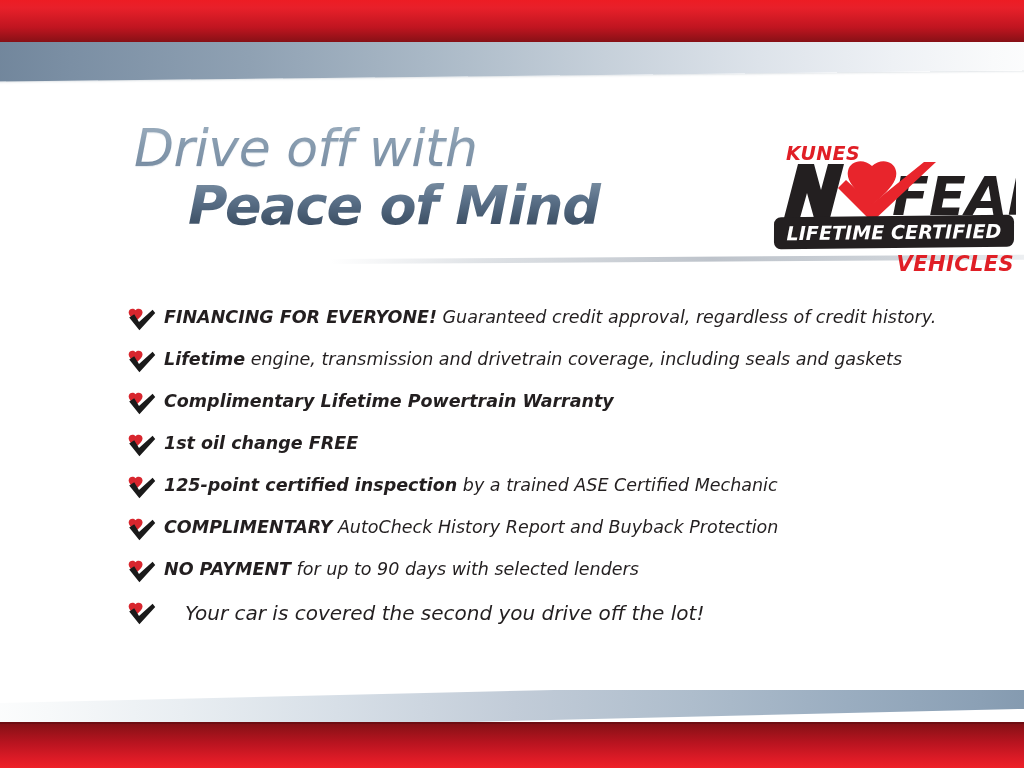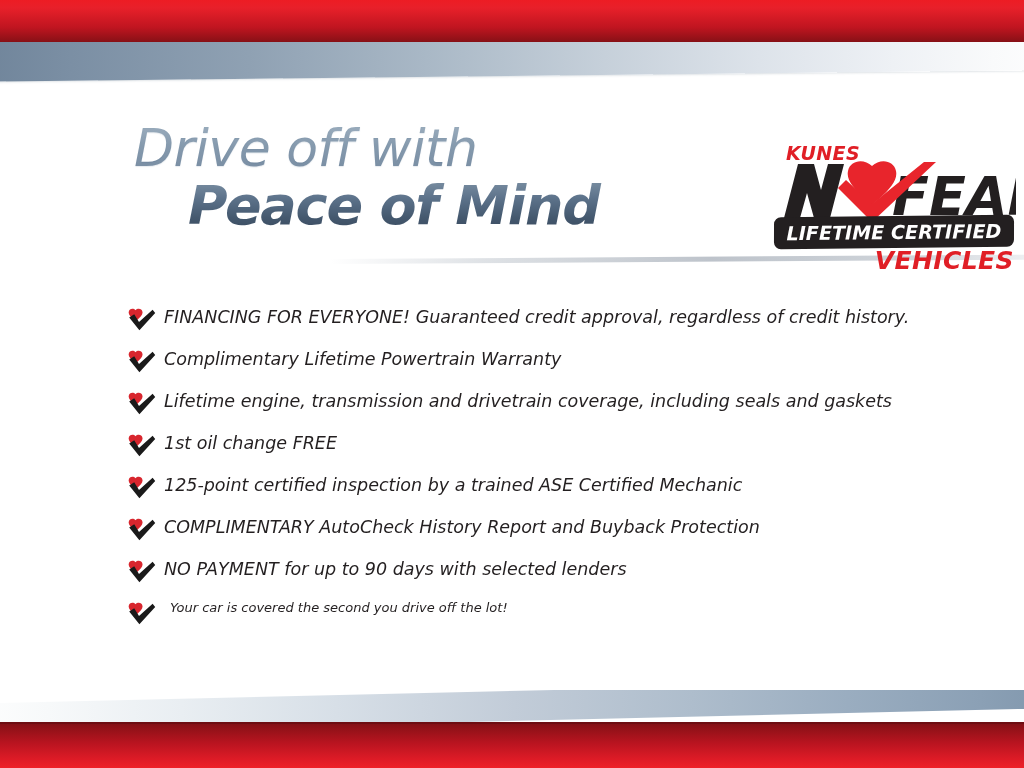--- a/index.html
+++ b/index.html
@@ -201,23 +201,23 @@
     font-size: 19px;
     font-weight: 700;
     font-style: italic;
     letter-spacing: 0.1px;
     color: #ffffff;
     white-space: nowrap;
   }
   .logo-vehicles {
     position: absolute;
     right: 4px;
-    top: 104px;
-    font-family: "DejaVu Sans", sans-serif;
-    font-size: 25px;
+    top: 110px;
+    font-family: "DejaVu Sans", sans-serif;
+    font-size: 21px;
     font-weight: 700;
     font-style: italic;
     letter-spacing: 0.4px;
     color: #e01f26;
     text-align: right;
   }
 
   
   .benefits {
     position: absolute;
@@ -243,33 +243,33 @@
   }
 
   .benefit-text {
     font-family: "DejaVu Sans", sans-serif;
     font-size: 17.5px;
     font-style: italic;
     color: #231f20;
     line-height: 1.28;
     white-space: nowrap;
   }
-  .benefit-text .b { font-weight: 400; }
+  .benefit-text .b { font-weight: 700; }
   .benefit-text .n { font-weight: 400; }
   .benefit-text .sep { font-weight: 700; color: #8d9196; padding: 0 2px; }
 
   .benefit-sub {
     font-family: "DejaVu Sans", sans-serif;
-    font-size: 13px;
+    font-size: 20px;
     font-style: italic;
     font-weight: 400;
     color: #231f20;
     line-height: 1.3;
     margin-top: 3px;
-    margin-left: 6px;
+    margin-left: 21px;
     white-space: nowrap;
   }
 </style>
 </head>
 <body>
 
 <div class="ad-canvas">
 
   <div class="band-top-red"></div>
   <div class="band-top-slate-wrap">
@@ -317,29 +317,29 @@
         <path d="M1.2 9.5 L6.2 6.2 L11.0 14.0 L24.6 1.8 L27.2 5.0 L11.4 22.2 Z" fill="#1a1a1a"></path>
       </svg>
       <div class="benefit-text"><span class="b">FINANCING FOR EVERYONE!</span><span class="n"> Guaranteed credit approval, regardless of credit history.</span></div>
     </div>
 
     <div class="benefit-row">
       <svg class="check-icon" viewBox="0 0 28 24">
         <path d="M7.5 2.2 C5.3 -0.2 1.2 0.6 0.7 3.9 C0.3 6.6 2.6 9.0 5.6 11.6 L7.6 13.4 L9.6 11.6 C12.6 9.0 14.9 6.6 14.5 3.9 C14.0 0.6 9.8 -0.2 7.5 2.2 Z" fill="#d8262e"></path>
         <path d="M1.2 9.5 L6.2 6.2 L11.0 14.0 L24.6 1.8 L27.2 5.0 L11.4 22.2 Z" fill="#1a1a1a"></path>
       </svg>
+      <div class="benefit-text"><span class="b">Lifetime</span><span class="n"> engine, transmission and drivetrain coverage, including seals and gaskets</span></div>
+    </div>
+
+    <div class="benefit-row">
+      <svg class="check-icon" viewBox="0 0 28 24">
+        <path d="M7.5 2.2 C5.3 -0.2 1.2 0.6 0.7 3.9 C0.3 6.6 2.6 9.0 5.6 11.6 L7.6 13.4 L9.6 11.6 C12.6 9.0 14.9 6.6 14.5 3.9 C14.0 0.6 9.8 -0.2 7.5 2.2 Z" fill="#d8262e"></path>
+        <path d="M1.2 9.5 L6.2 6.2 L11.0 14.0 L24.6 1.8 L27.2 5.0 L11.4 22.2 Z" fill="#1a1a1a"></path>
+      </svg>
       <div class="benefit-text"><span class="b">Complimentary Lifetime Powertrain Warranty</span><span class="n"></span></div>
-    </div>
-
-    <div class="benefit-row">
-      <svg class="check-icon" viewBox="0 0 28 24">
-        <path d="M7.5 2.2 C5.3 -0.2 1.2 0.6 0.7 3.9 C0.3 6.6 2.6 9.0 5.6 11.6 L7.6 13.4 L9.6 11.6 C12.6 9.0 14.9 6.6 14.5 3.9 C14.0 0.6 9.8 -0.2 7.5 2.2 Z" fill="#d8262e"></path>
-        <path d="M1.2 9.5 L6.2 6.2 L11.0 14.0 L24.6 1.8 L27.2 5.0 L11.4 22.2 Z" fill="#1a1a1a"></path>
-      </svg>
-      <div class="benefit-text"><span class="b">Lifetime</span><span class="n"> engine, transmission and drivetrain coverage, including seals and gaskets</span></div>
     </div>
 
     <div class="benefit-row">
       <svg class="check-icon" viewBox="0 0 28 24">
         <path d="M7.5 2.2 C5.3 -0.2 1.2 0.6 0.7 3.9 C0.3 6.6 2.6 9.0 5.6 11.6 L7.6 13.4 L9.6 11.6 C12.6 9.0 14.9 6.6 14.5 3.9 C14.0 0.6 9.8 -0.2 7.5 2.2 Z" fill="#d8262e"></path>
         <path d="M1.2 9.5 L6.2 6.2 L11.0 14.0 L24.6 1.8 L27.2 5.0 L11.4 22.2 Z" fill="#1a1a1a"></path>
       </svg>
       <div class="benefit-text"><span class="b">1st oil change FREE</span><span class="n"></span></div>
     </div>
 

